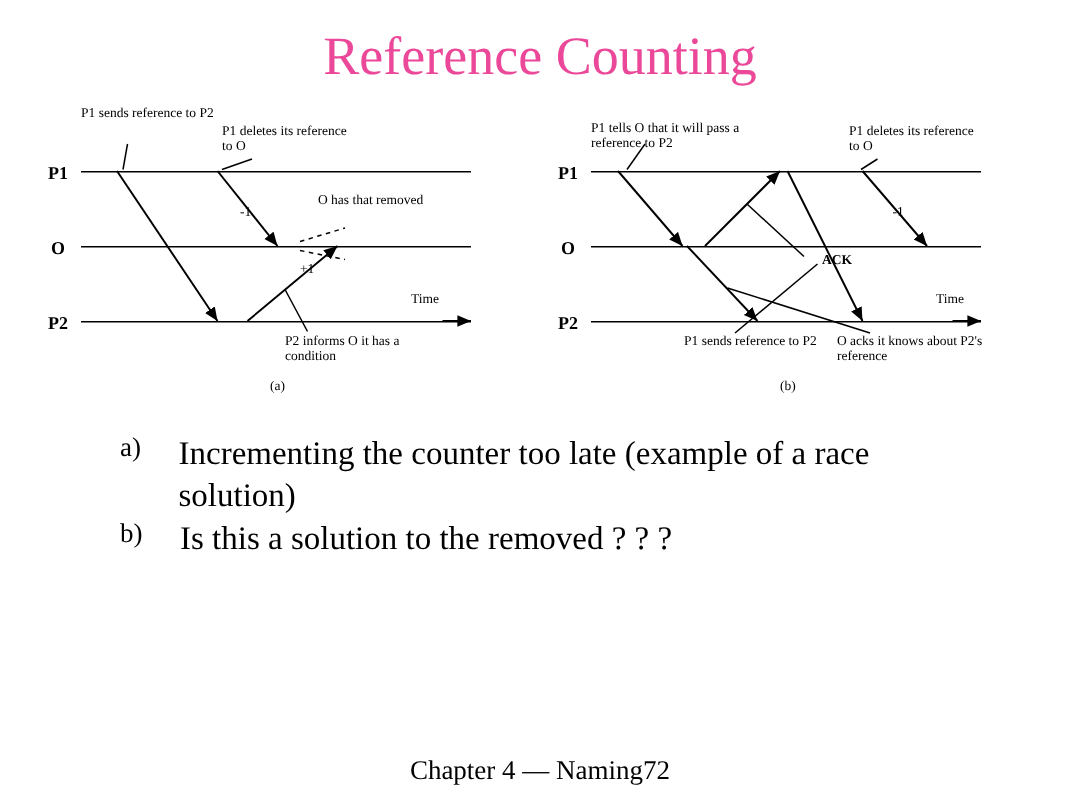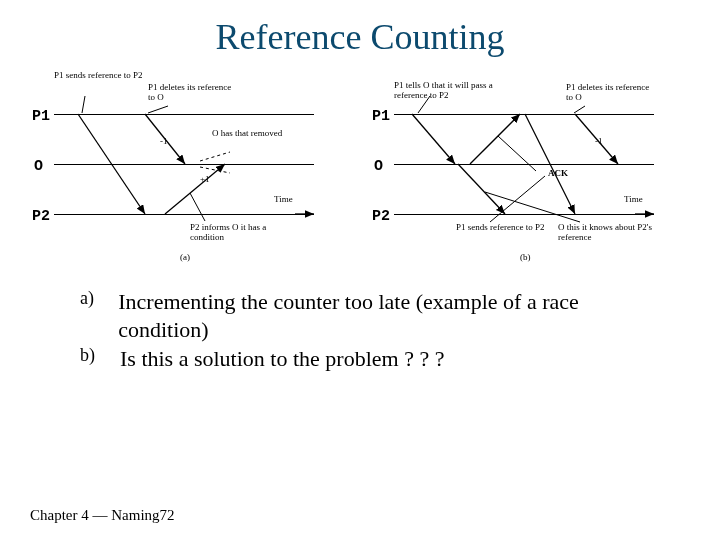--- a/index.html
+++ b/index.html
@@ -1,31 +1,31 @@
 <!DOCTYPE html>
 <html><head>
 <meta charset="utf-8">
 <style>
 body{margin:0;font-family:Georgia,serif;background:#f0f0ee;width:720px;height:540px;position:relative}
 .slide{background:#fff;width:720px;height:540px;position:relative;box-sizing:border-box;padding:10px 30px}
-.title{font-family:"Comic Sans MS",cursive;font-size:36px;color:#0c4a6e;text-align:center;margin:6px 0 8px}
+.title{font-family:"Comic Sans MS",cursive;font-size:36px;color:#ec4899;text-align:center;margin:6px 0 8px}
 .diagram{position:relative;width:660px;height:200px;margin:0 auto}
 .half{position:absolute;top:0;width:320px;height:200px}
 .halfa{left:0}
 .halfb{left:340px}
 .lblx{position:absolute;font-family:Liberation Serif, serif;font-size:9px;color:#000;line-height:1.15}
 .ltxt{width:90px}
 .lifeline{position:absolute;left:24px;height:0;border-top:1px solid #000}
-.plab{position:absolute;font-family:Liberation Mono, monospace;font-size:15px;font-weight:bold}
+.plab{position:absolute;font-family:Liberation Serif, serif;font-size:12px;font-weight:bold}
 svg{position:absolute;top:0;left:0}
 .list{margin:22px 40px 0 50px}
 .row{display:flex;align-items:flex-start;margin-bottom:2px}
 .bul{font-family:"Comic Sans MS",cursive;font-size:18px;width:40px;color:#000}
 .bt{font-family:"Comic Sans MS",cursive;font-size:22px;color:#000;line-height:1.25}
-.footer{position:absolute;bottom:16px;left:30px;right:30px;font-family:"Comic Sans MS",cursive;font-size:15px;color:#000;display:flex;justify-content:flex-start}
+.footer{position:absolute;bottom:16px;left:30px;right:30px;font-family:"Comic Sans MS",cursive;font-size:18px;color:#000;display:flex;justify-content:center}
 </style>
 </head>
 <body>
 
 <div class="slide">
   <div class="title">Reference Counting</div>
 
   <div class="diagram">
 
     <div class="half halfa">
@@ -74,21 +74,21 @@
       <div class="plab" style="left:4px;top:92px">O</div>
       <div class="plab" style="left:2px;top:142px">P2</div>
       <div class="lifeline" style="top:48px;width:260px"></div>
       <div class="lifeline" style="top:98px;width:260px"></div>
       <div class="lifeline" style="top:148px;width:260px"></div>
       <div class="lblx" style="left:24px;top:14px;width:120px">P1 tells O that it will pass a reference to P2</div>
       <div class="lblx ltxt" style="left:196px;top:16px">P1 deletes its reference to O</div>
       <div class="lblx" style="left:225px;top:70px">-1</div>
       <div class="lblx" style="left:178px;top:102px;font-weight:bold">ACK</div>
       <div class="lblx ltxt" style="left:86px;top:156px">P1 sends reference to P2</div>
-      <div class="lblx" style="left:188px;top:156px;width:110px">O this it knows about P2's reference</div>
+      <div class="lblx" style="left:188px;top:156px;width:110px">O acks it knows about P2's reference</div>
       <div class="lblx" style="left:254px;top:128px">Time</div>
       <div class="lblx" style="left:150px;top:186px">(b)</div>
       <svg width="320" height="200">
         <defs>
             <marker id="ah2" markerWidth="8" markerHeight="8" refX="7" refY="3" orient="auto">
               <path d="M0,0 L7,3 L0,6 Z" fill="#000"></path>
             </marker>
           </defs>
 
         <line x1="60" y1="30" x2="48" y2="47" stroke="#000" stroke-width="1"></line>
@@ -112,25 +112,25 @@
         <line x1="210" y1="156" x2="115" y2="126" stroke="#000" stroke-width="1"></line>
 
         <line x1="265" y1="148" x2="284" y2="148" stroke="#000" stroke-width="1.3" marker-end="url(#ah2)"></line>
       </svg>
     </div>
   </div>
 
   <div class="list">
     <div class="row">
       <div class="bul">a)</div>
-      <div class="bt">Incrementing the counter too late (example of a race condition)</div>
+      <div class="bt">Incrementing the counter too late (example of a race solution)</div>
     </div>
     <div class="row">
       <div class="bul">b)</div>
-      <div class="bt">Is this a solution to the problem ? ? ?</div>
+      <div class="bt">Is this a solution to the removed ? ? ?</div>
     </div>
   </div>
 
   <div class="footer">
     <span>Chapter 4 — Naming</span>
     <span>72</span>
   </div>
 </div>
 
 </body></html>

